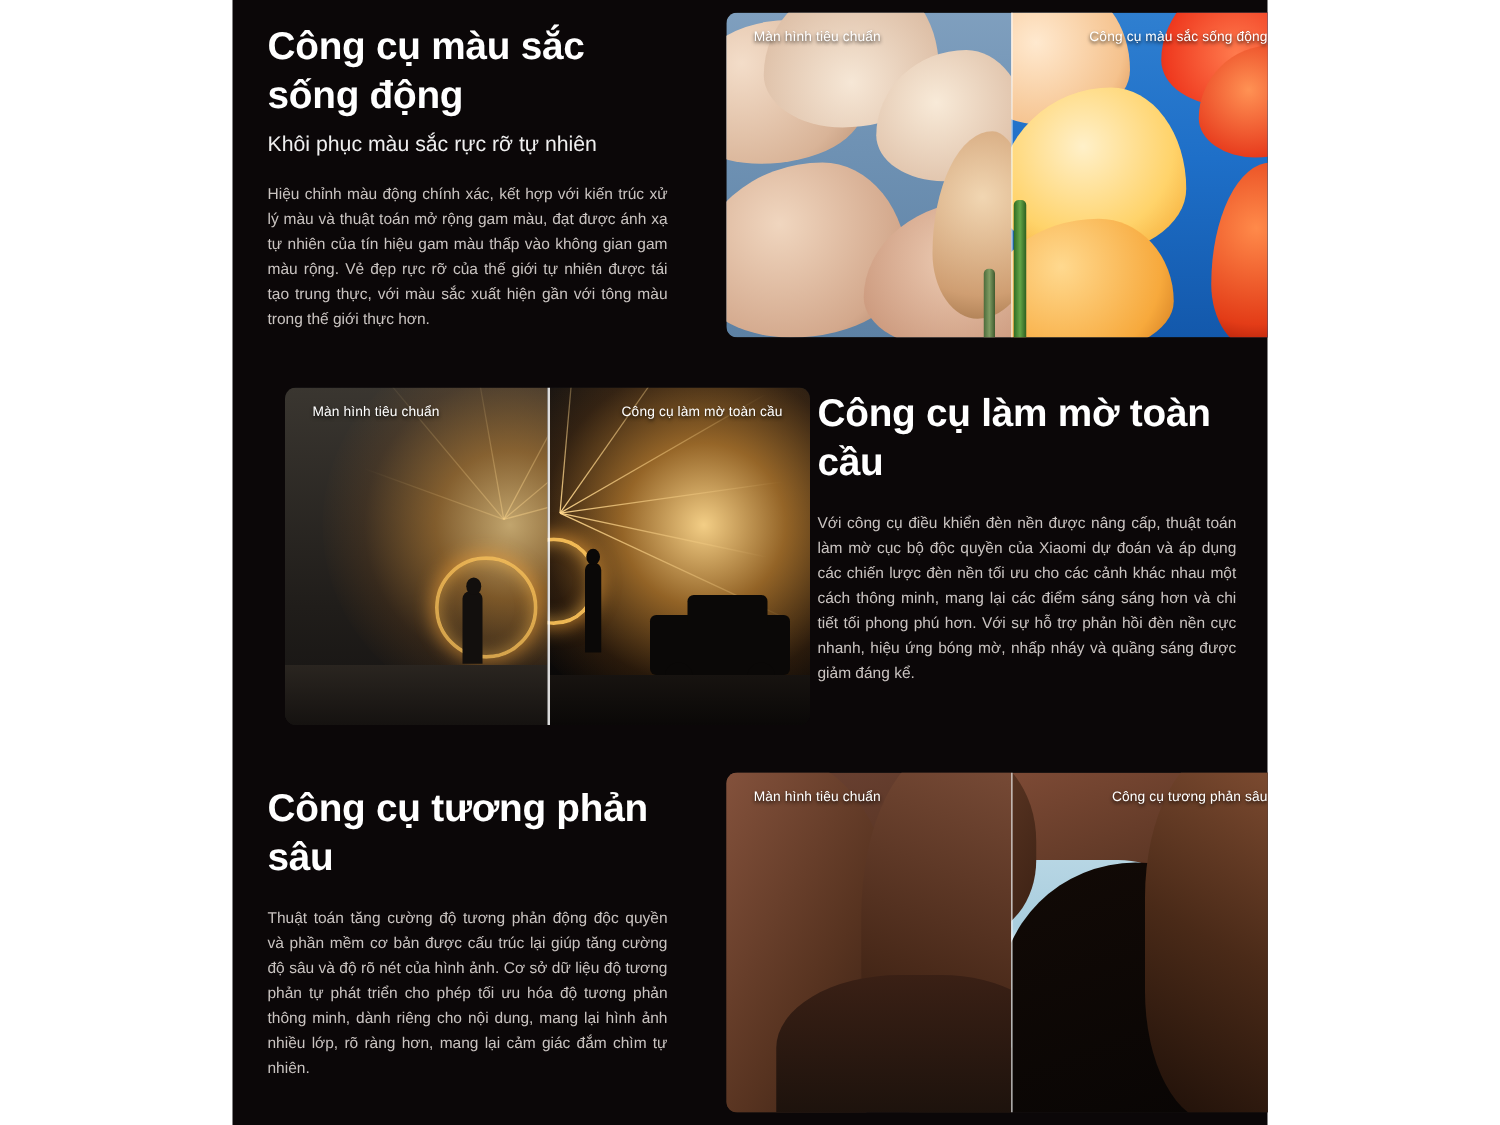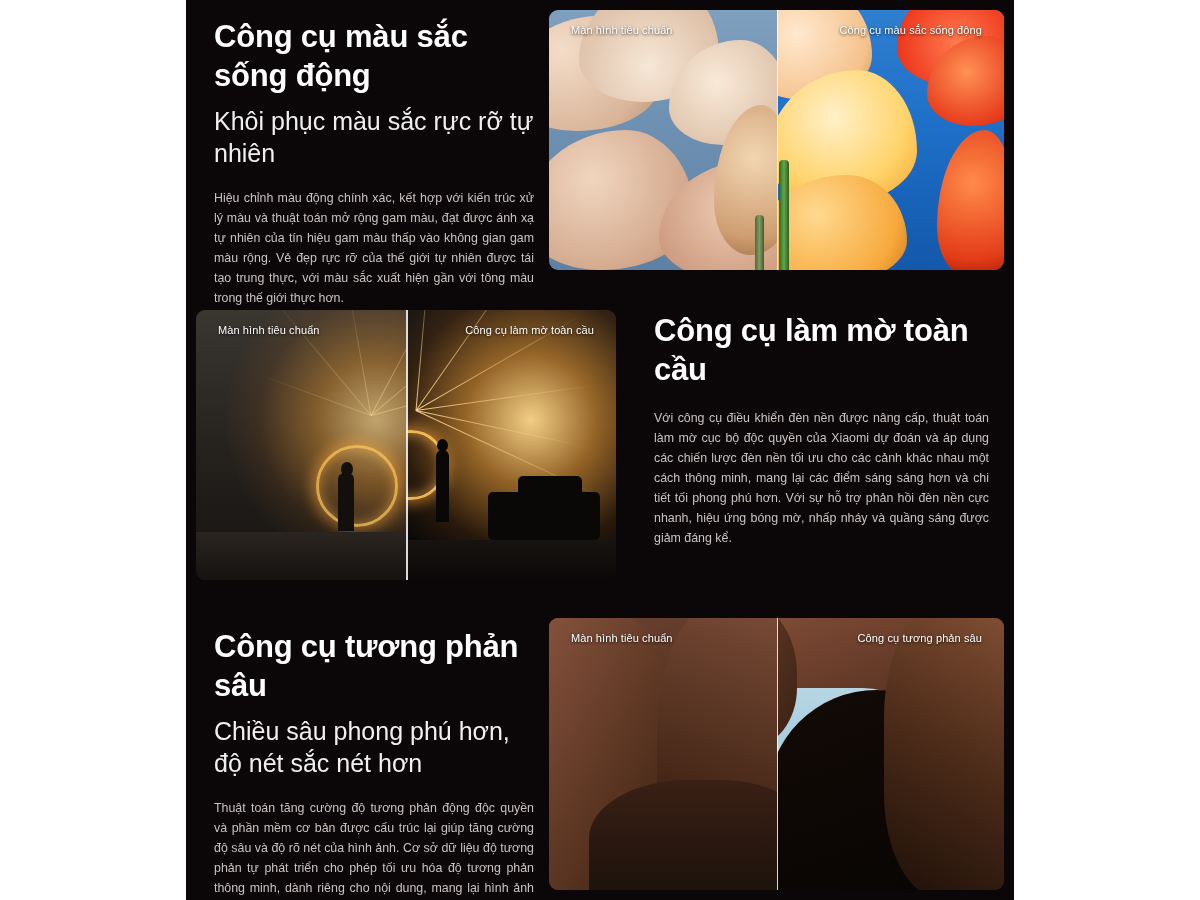--- a/index.html
+++ b/index.html
@@ -32,39 +32,40 @@
   .text-col { position: absolute; }
   .title {
     color: #ffffff;
     font-size: 31px;
     line-height: 1.25;
     font-weight: bold;
     letter-spacing: -0.2px;
   }
   .subtitle {
     color: #efefef;
-    font-size: 25px;
+    font-size: 17px;
     line-height: 1.3;
     font-weight: normal;
     margin-top: 9px;
   }
   .body {
     color: #c9c3c0;
     font-size: 12.4px;
     line-height: 1.62;
     margin-top: 18px;
     text-align: justify;
   }
 
   
   .frame {
     position: absolute;
     border-radius: 9px;
     overflow: hidden;
     background: #111;
+    margin-left: 32px;
   }
   .frame .half {
     position: absolute;
     top: 0; bottom: 0;
     width: 50%;
     overflow: hidden;
   }
   .frame .half.left { left: 0; }
   .frame .half.right { right: 0; }
   .divider {
@@ -228,21 +229,20 @@
           <div class="lbl r">Công cụ làm mờ toàn cầu</div>
         </div>
         <div class="divider"></div>
       </div>
     </div>
 
     <div class="section">
 
       <div class="text-col" style="left:28px; top:628px; width:320px;">
         <div class="title">Công cụ tương phản sâu</div>
-        <div class="subtitle">Chiều sâu phong phú hơn, độ nét sắc nét hơn</div>
         <div class="body">Thuật toán tăng cường độ tương phản động độc quyền và phần mềm cơ bản được cấu trúc lại giúp tăng cường độ sâu và độ rõ nét của hình ảnh. Cơ sở dữ liệu độ tương phản tự phát triển cho phép tối ưu hóa độ tương phản thông minh, dành riêng cho nội dung, mang lại hình ảnh nhiều lớp, rõ ràng hơn, mang lại cảm giác đắm chìm tự nhiên.</div>
       </div>
 
       <div class="frame" id="frame3">
         <div class="half left">
           <div class="canyon-dull"></div>
           <div class="skygap" style="left:58px; top:96px; width:150px; height:120px; background:#cfd9de; border-radius:40% 30% 18% 26%;"></div>
           <div class="rock" style="left:-20px; top:-10px; width:160px; height:290px; background:linear-gradient(120deg,#8a5640,#573320 60%,#301a10); border-radius:0 55% 30% 0;"></div>
           <div class="rock" style="right:-30px; top:-20px; width:150px; height:300px; background:linear-gradient(200deg,#7e4f3a,#4a2a1a 60%,#251309); border-radius:45% 0 0 40%;"></div>
           <div class="rock" style="left:40px; bottom:-20px; width:220px; height:130px; background:linear-gradient(180deg,#3a2015,#18100b); border-radius:45% 40% 0 0;"></div>

